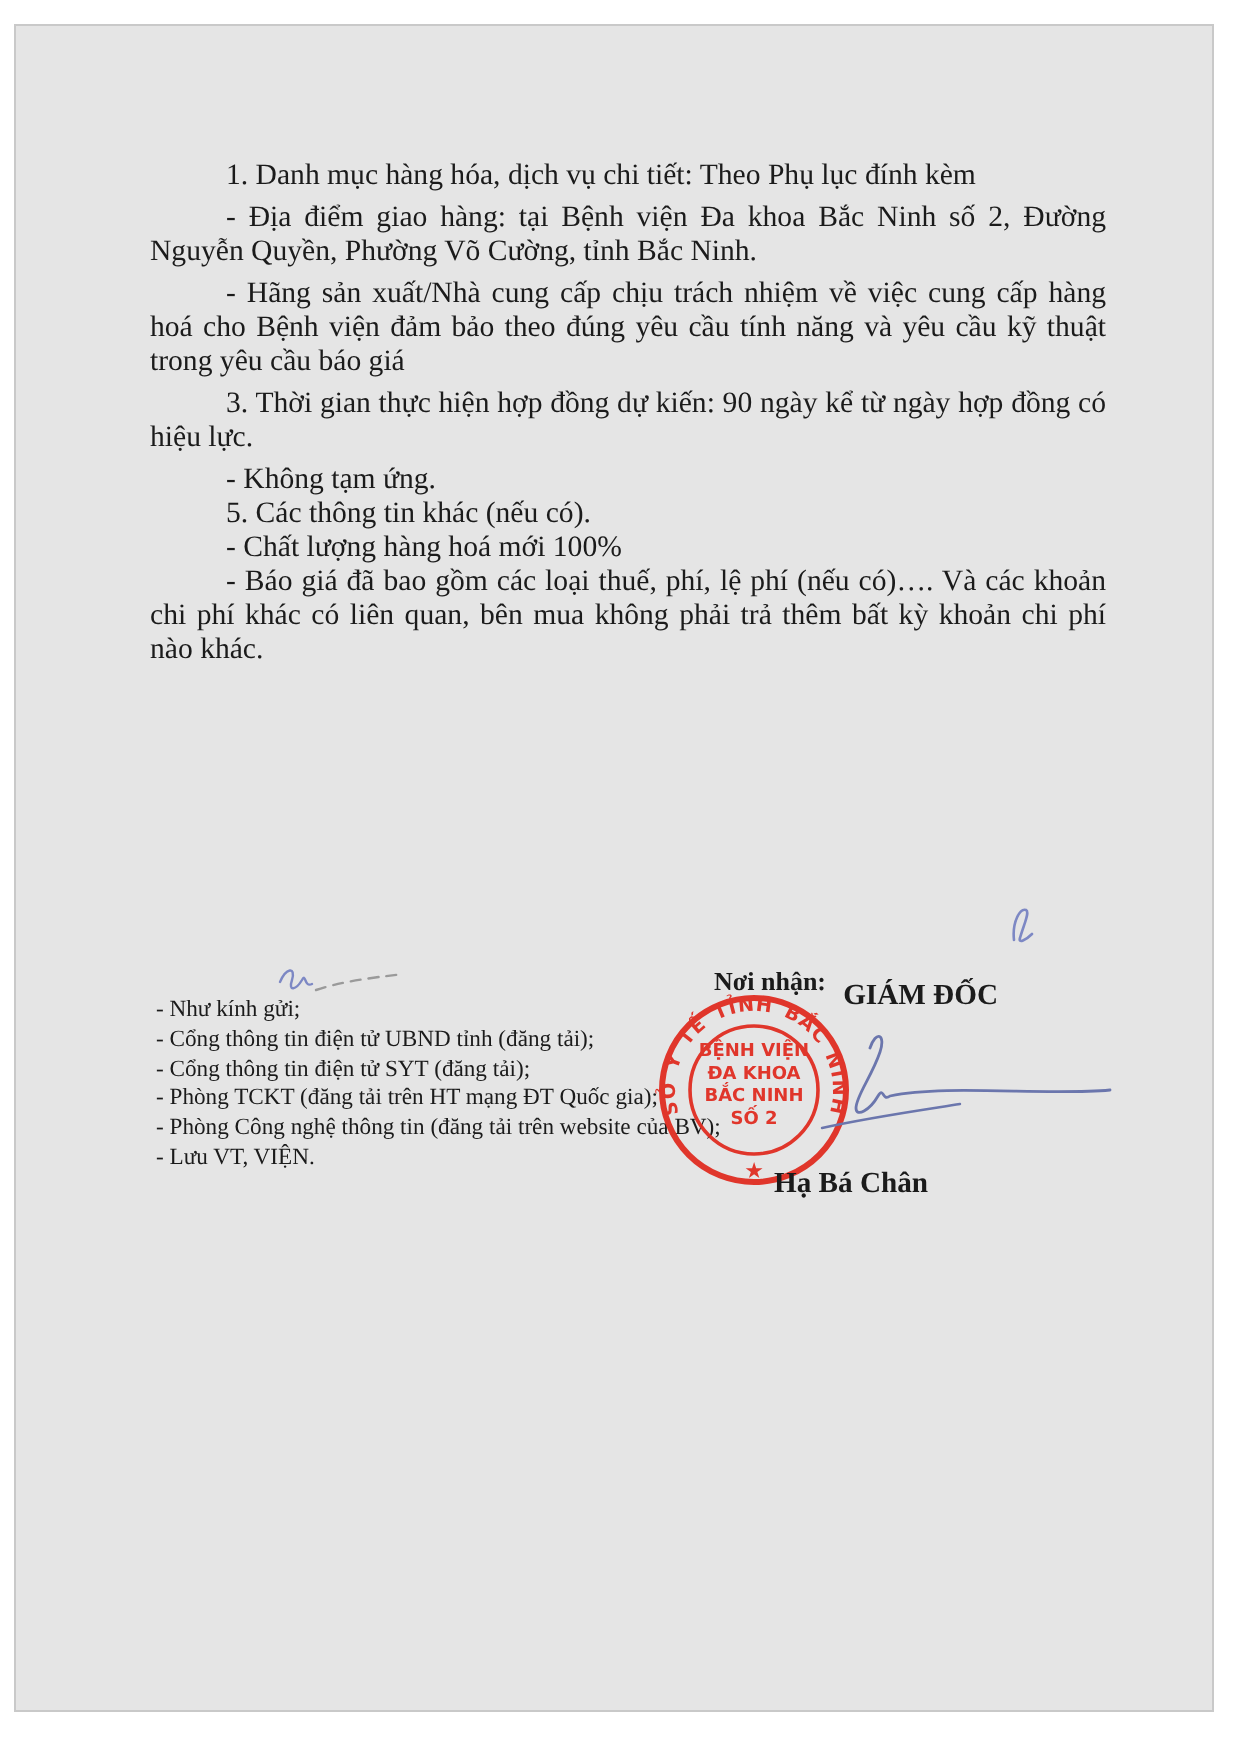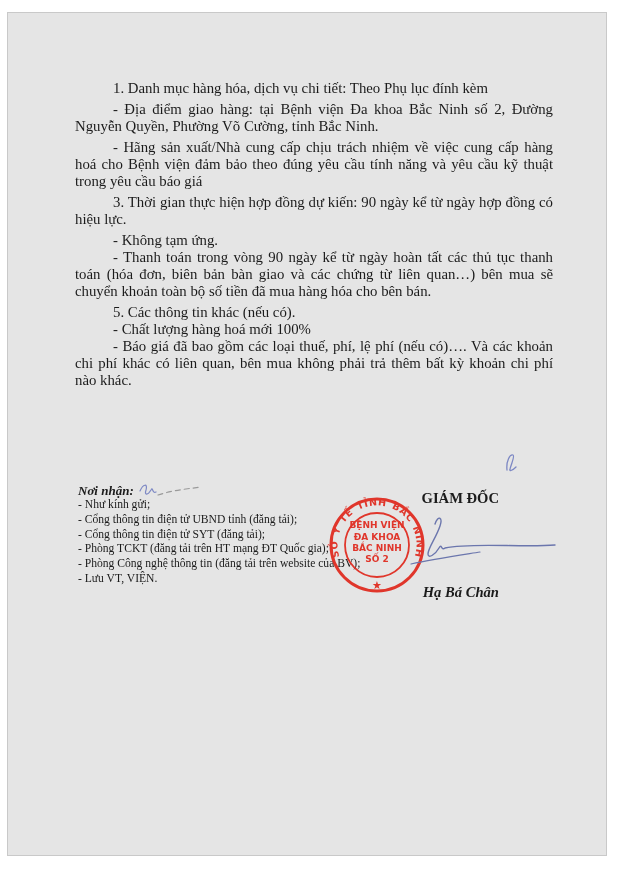--- a/index.html
+++ b/index.html
@@ -18,29 +18,29 @@
   .content p{
     margin:0 0 4px;font-size:14.8px;line-height:17px;
     text-align:justify;text-indent:38px;
   }
   .content p.tight{margin-bottom:0;}
   .recipients{
     position:absolute;left:70px;top:470px;width:335px;
     font-size:11.6px;line-height:14.8px;z-index:1;
   }
   .recipients-label{
-    font-weight:bold;font-style:italic;font-size:13px;line-height:15px;
+    font-weight:bold;font-size:13px;line-height:15px;text-align:right;
   }
   .sign-title{
     position:absolute;left:379px;top:477px;width:112px;text-align:right;
     font-weight:bold;font-size:14.6px;z-index:1;
   }
   .sign-name{
-    position:absolute;left:379px;top:571px;width:112px;text-align:right;
-    font-weight:bold;font-size:14.6px;z-index:4;font-style:italic;
+    position:absolute;left:379px;top:571px;width:112px;text-align:left;
+    font-weight:bold;font-size:14.6px;z-index:4;
   }
   .stamp{position:absolute;left:320px;top:483px;opacity:.95;z-index:2;overflow:visible;}
   .stamp .ring-text{
     font-family:"DejaVu Sans","Liberation Sans",sans-serif;
     font-weight:bold;font-size:9.6px;letter-spacing:.6px;word-spacing:1.5px;
   }
   .stamp .center-line{
     font-family:"DejaVu Sans","Liberation Sans",sans-serif;
     font-weight:bold;font-size:9px;text-anchor:middle;
   }
@@ -53,21 +53,20 @@
 <body>
 
 <div class="page">
 
   <div class="content">
     <p>1. Danh mục hàng hóa, dịch vụ chi tiết: Theo Phụ lục đính kèm</p>
     <p>- Địa điểm giao hàng: tại Bệnh viện Đa khoa Bắc Ninh số 2, Đường Nguyễn Quyền, Phường Võ Cường, tỉnh Bắc Ninh.</p>
     <p>- Hãng sản xuất/Nhà cung cấp chịu trách nhiệm về việc cung cấp hàng hoá cho Bệnh viện đảm bảo theo đúng yêu cầu tính năng và yêu cầu kỹ thuật trong yêu cầu báo giá</p>
     <p>3. Thời gian thực hiện hợp đồng dự kiến: 90 ngày kể từ ngày hợp đồng có hiệu lực.</p>
     <p class="tight">- Không tạm ứng.</p>
-    <p>- Thanh toán trong vòng 90 ngày kể từ ngày hoàn tất các thủ tục thanh toán (hóa đơn, biên bản bàn giao và các chứng từ liên quan…) bên mua sẽ chuyển khoản toàn bộ số tiền đã mua hàng hóa cho bên bán.</p>
     <p class="tight">5. Các thông tin khác (nếu có).</p>
     <p class="tight">- Chất lượng hàng hoá mới 100%</p>
     <p>- Báo giá đã bao gồm các loại thuế, phí, lệ phí (nếu có)…. Và các khoản chi phí khác có liên quan, bên mua không phải trả thêm bất kỳ khoản chi phí nào khác.</p>
   </div>
 
   <svg class="endmark" width="24" height="24" viewBox="0 0 24 24">
     <path d="M 11 19 C 10 10, 14 3, 17 4 C 19 5, 16 11, 14 18 C 13 21, 17 19, 20 16" fill="none" stroke-width="1.3" stroke-linecap="round" stroke="#7d88c4"></path>
   </svg>
 
   <div class="recipients">

